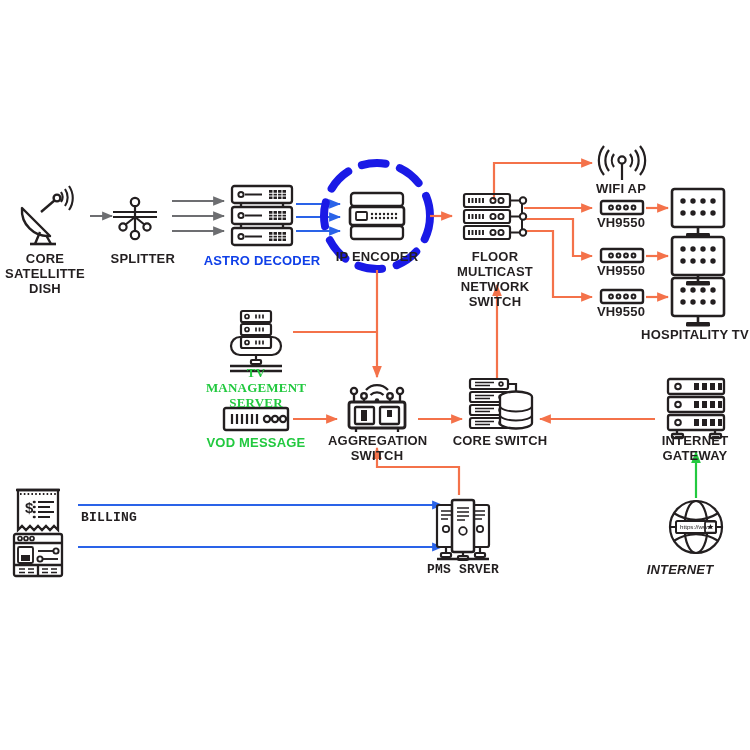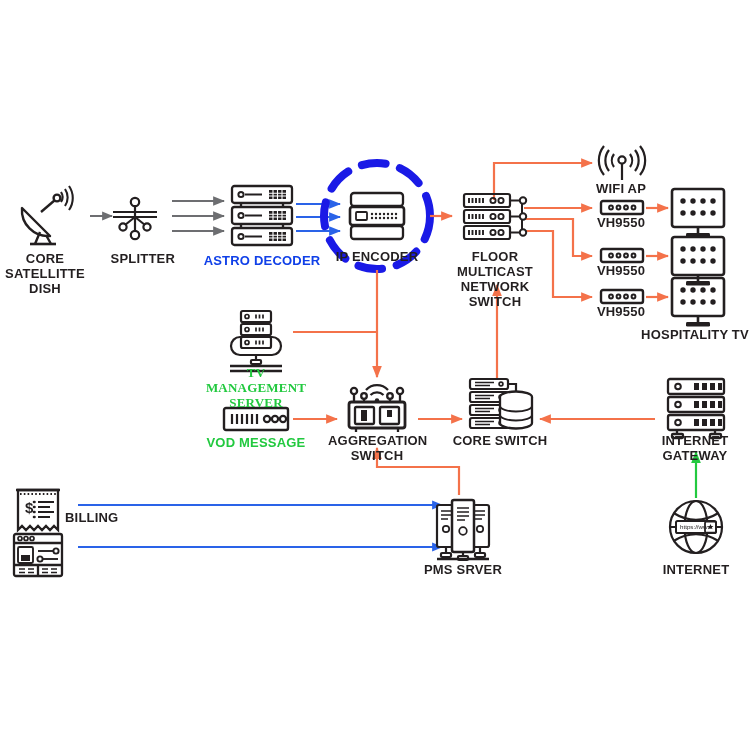--- a/index.html
+++ b/index.html
@@ -465,20 +465,20 @@
 
   <div class="lbl green" style="left:204px;top:436px;width:104px;">VOD MESSAGE</div>
 
   <div class="lbl" style="left:328px;top:434px;width:98px;">AGGREGATION
 SWITCH</div>
 
   <div class="lbl" style="left:452px;top:434px;width:96px;">CORE SWITCH</div>
 
   <div class="lbl" style="left:640px;top:434px;width:110px;">INTERNET GATEWAY</div>
 
-  <div class="lbl left" style="left:65px;top:511px;width:220px;">BILLING</div>
-
-
-  <div class="lbl" style="left:418px;top:563px;width:90px;">PMS SRVER</div>
-
-  <div class="lbl" style="left:654px;top:563px;width:84px;">INTERNET</div>
+  <div class="lbl left" style="left:81px;top:511px;width:220px;font-family:Liberation Mono, monospace;">BILLING</div>
+
+
+  <div class="lbl" style="left:418px;top:563px;width:90px;font-family:Liberation Mono, monospace;">PMS SRVER</div>
+
+  <div class="lbl" style="left:638px;top:563px;width:84px;font-style:italic;">INTERNET</div>
 
 </div>
 
 </body></html>

